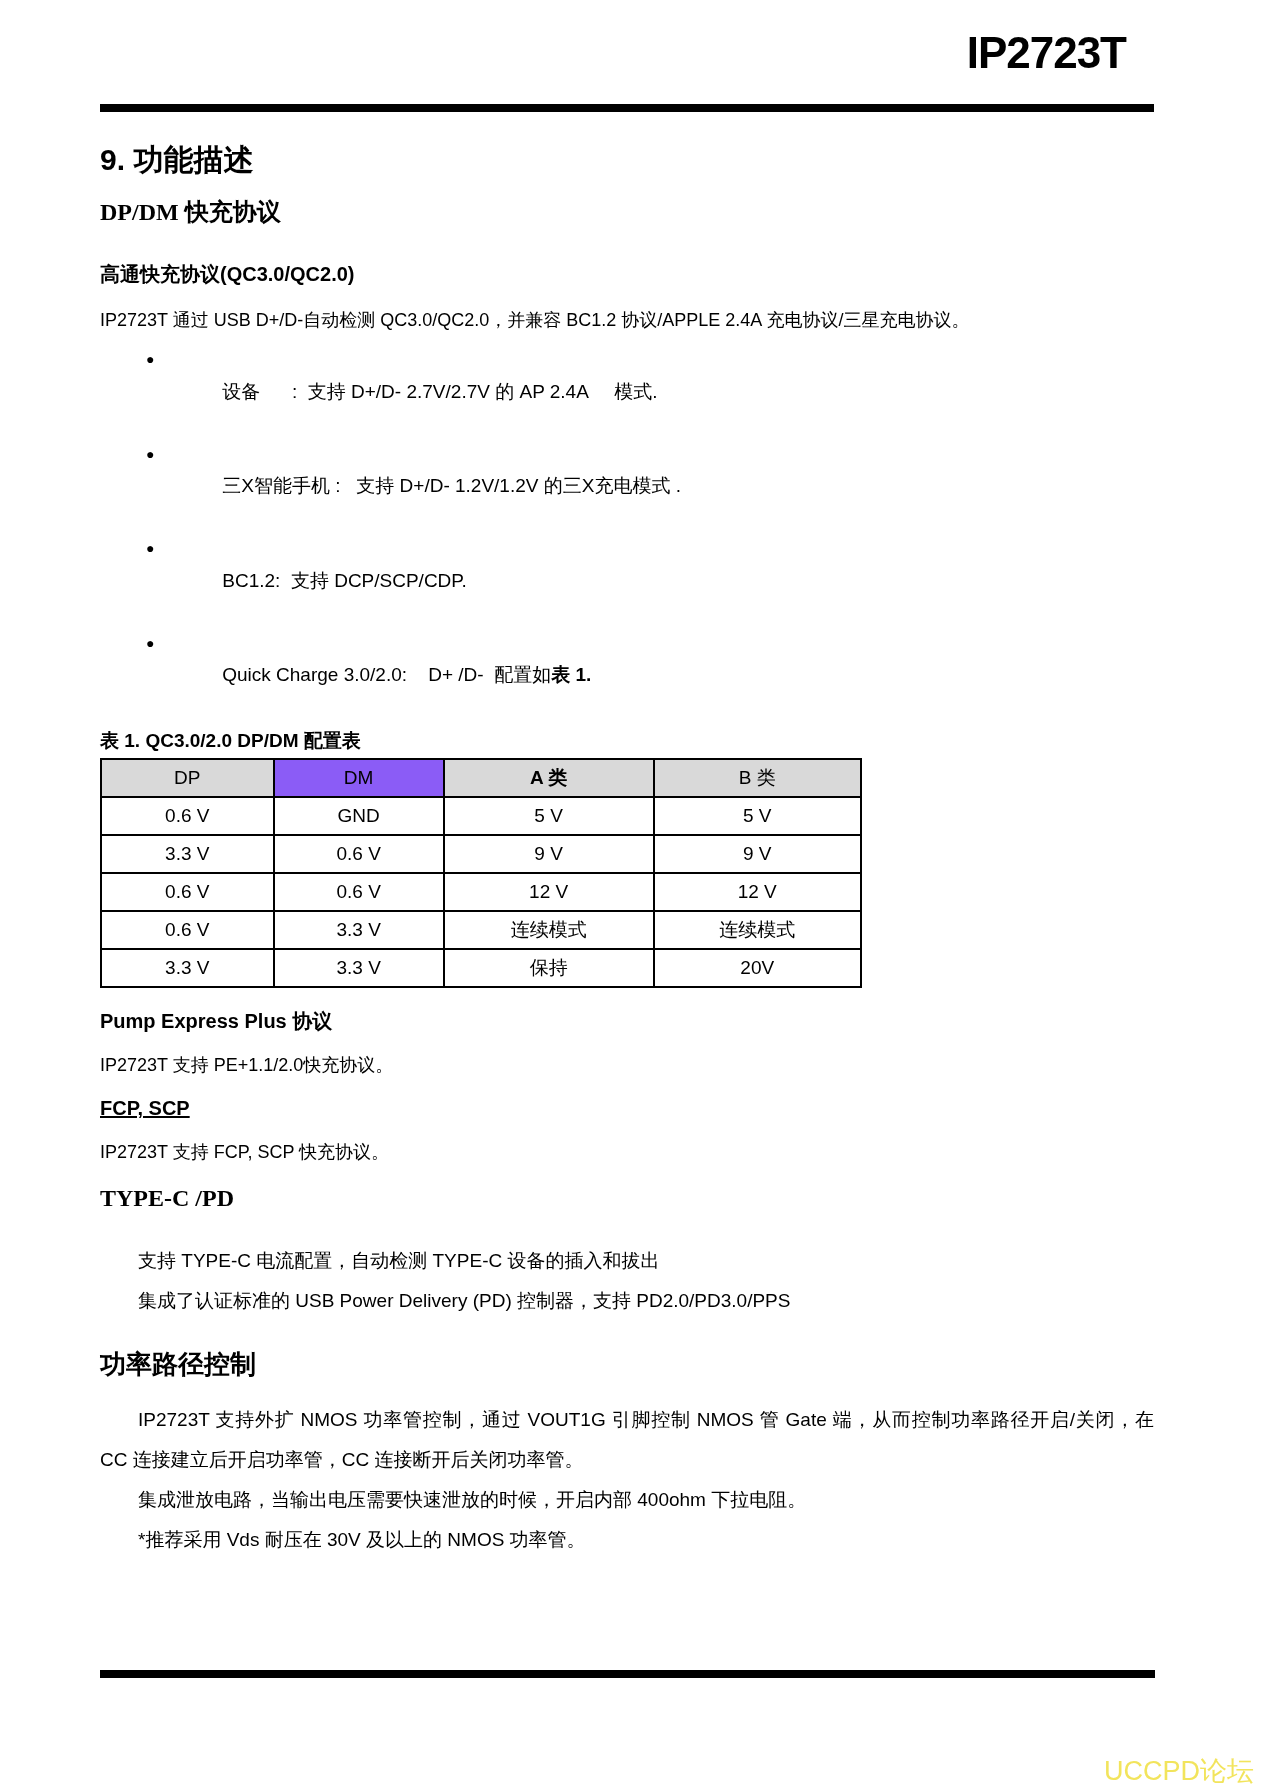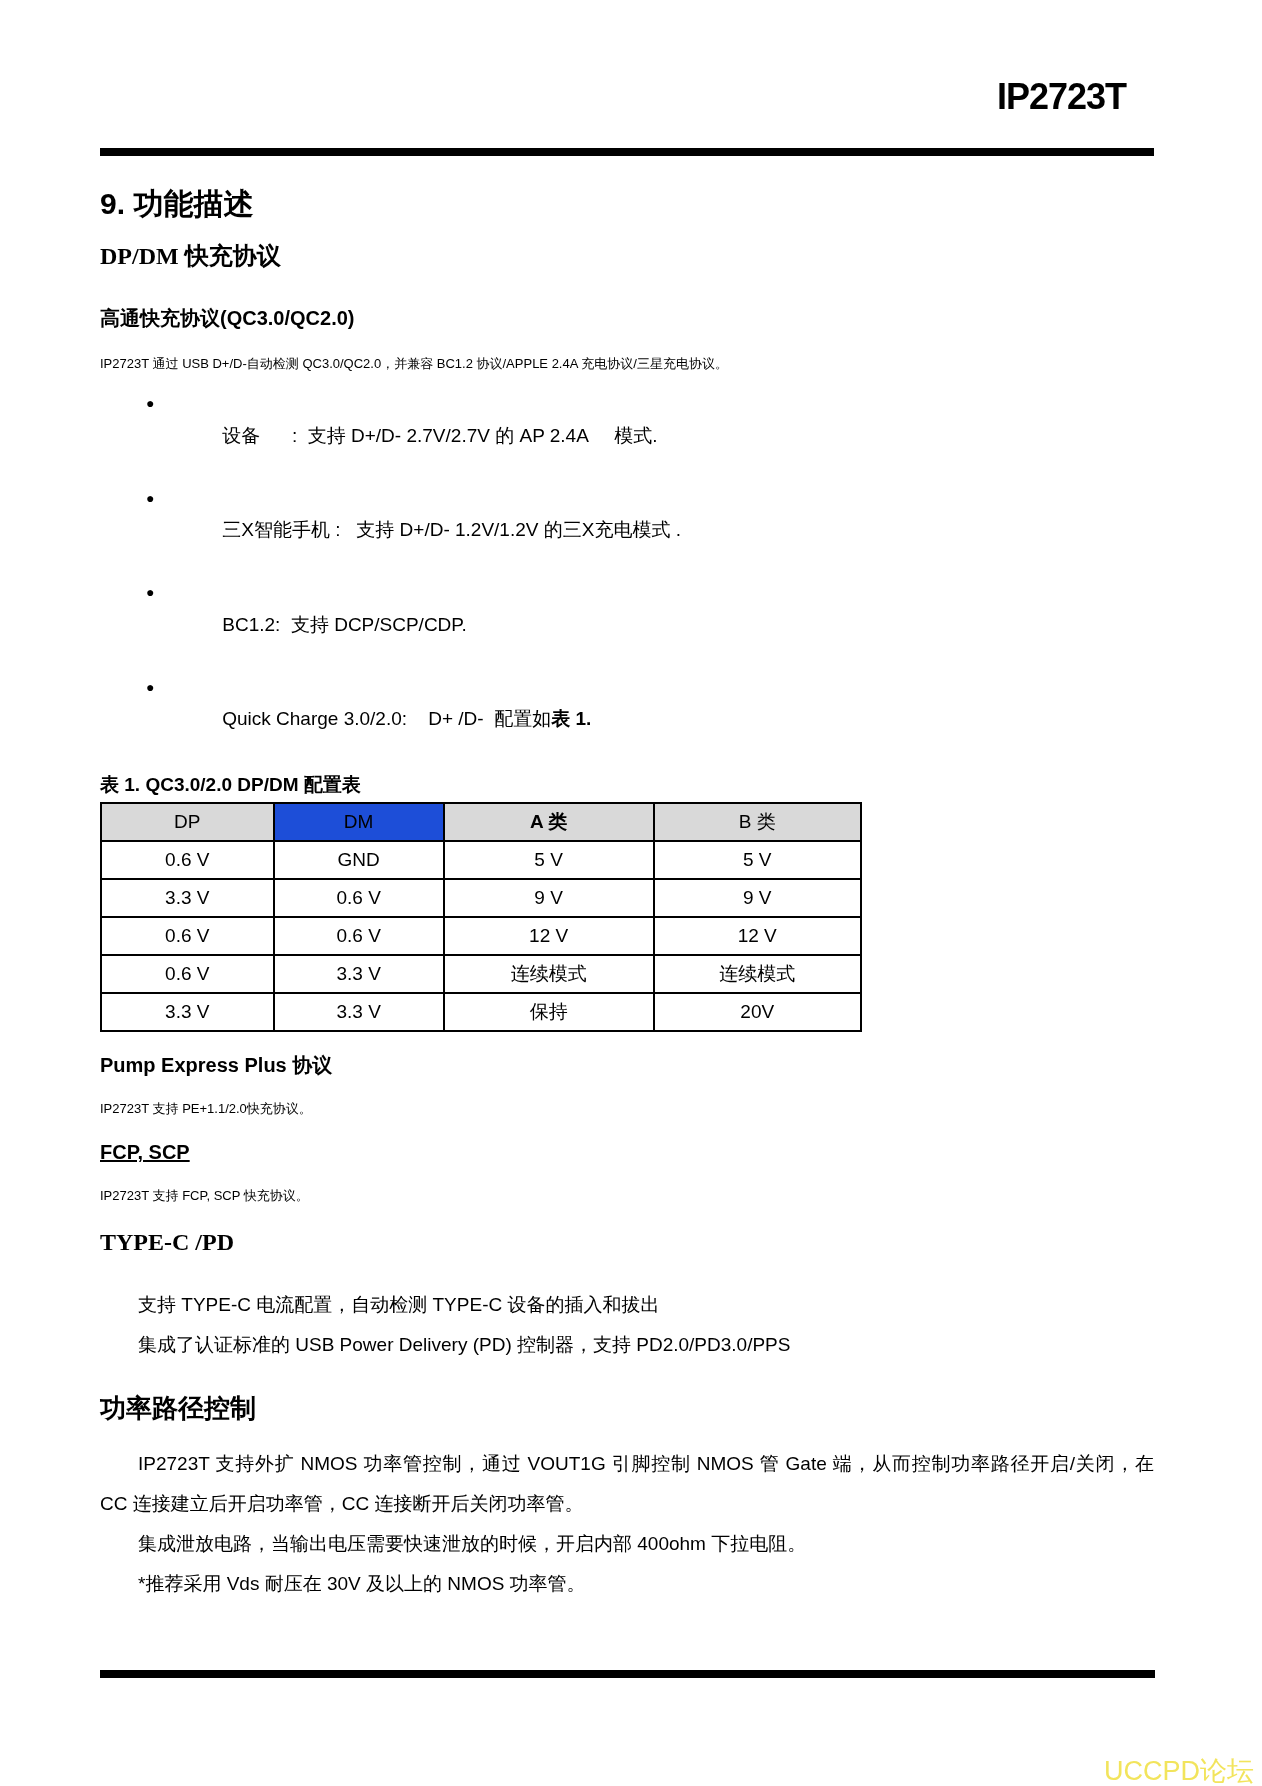--- a/index.html
+++ b/index.html
@@ -8,24 +8,24 @@
     position:relative;
     width:1262px; height:1786px;
     background:#ffffff;
     color:#000;
     font-family:"Liberation Sans","DejaVu Sans",sans-serif;
     overflow:hidden;
   }
   .content { margin:0 108px 0 100px; }
 
   .doc-title {
-    padding-top:68px;
+    padding-top:24px;
     padding-right:28px;
     text-align:right;
-    font-size:36px;
+    font-size:44px;
     line-height:58px;
     font-weight:700;
     letter-spacing:-1px;
     font-family:"Liberation Sans","DejaVu Sans",sans-serif;
   }
   .rule { background:#000; height:8px; }
   .rule.top { margin-top:22px; }
 
   h1.section {
     margin-top:30px;
@@ -42,21 +42,21 @@
   h2.hei {
     margin-top:30px;
     font-size:26px; line-height:27px; font-weight:700;
   }
   h3.sub {
     margin-top:36px;
     font-size:20px; line-height:23px; font-weight:700;
   }
   p.body {
     margin-top:22px;
-    font-size:13px; line-height:24px;
+    font-size:18px; line-height:24px;
   }
   .one-line { white-space:nowrap; }
 
   ul.bullets { margin-top:12px; list-style:none; }
   ul.bullets li {
     position:relative;
     padding-left:80px;
     font-size:19px; line-height:31.5px;
     white-space:pre;
   }
@@ -143,21 +143,21 @@
     <table class="cfg">
       <colgroup>
           <col class="c1">
           <col class="c2">
           <col class="c3">
           <col class="c4">
         </colgroup>
       <thead>
         <tr>
           <th style="background: rgb(217, 217, 217);">DP</th>
-          <th style="background: #1d4ed8;">DM</th>
+          <th style="background: #8b5cf6;">DM</th>
           <th style="background: rgb(217, 217, 217); font-weight: bold;">A 类</th>
           <th style="background: rgb(217, 217, 217);">B 类</th>
         </tr>
       </thead>
       <tbody>
         <tr>
           <td>0.6 V</td>
           <td>GND</td>
           <td>5 V</td>
           <td>5 V</td>

